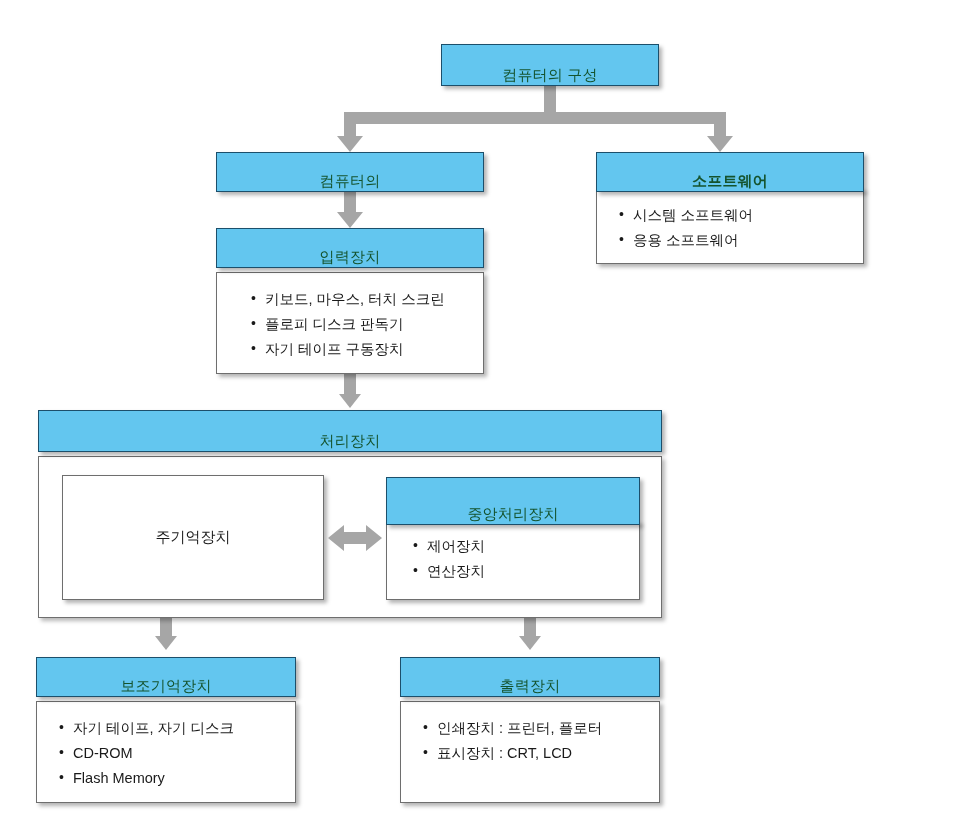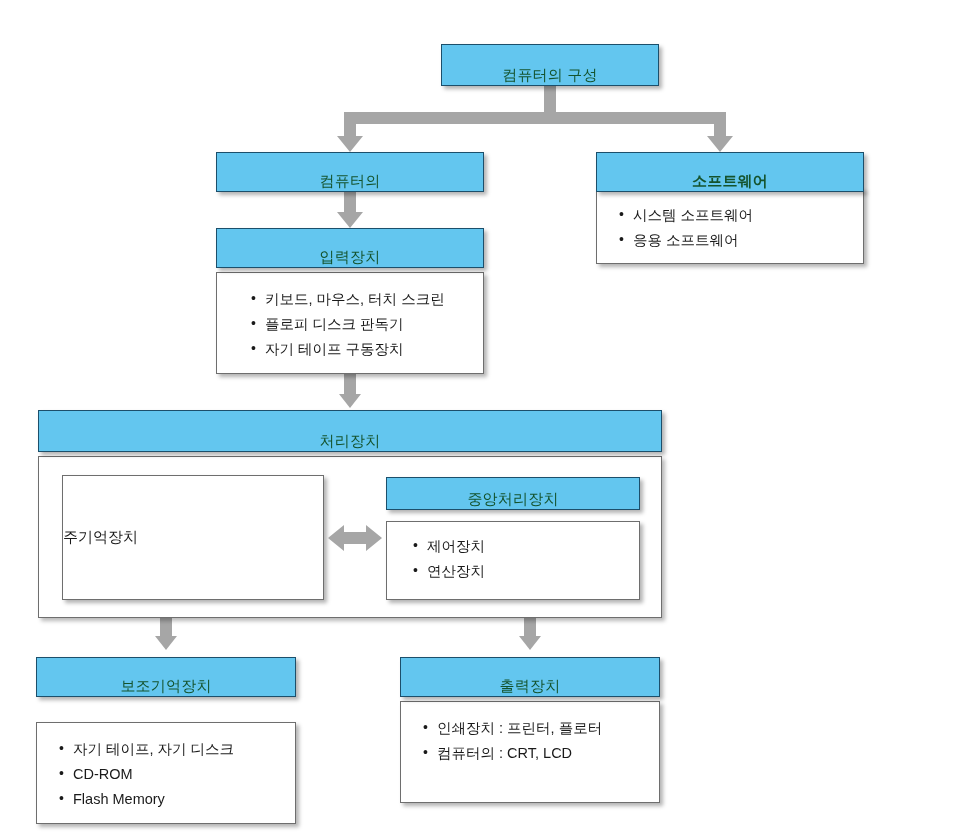--- a/index.html
+++ b/index.html
@@ -44,20 +44,21 @@
     z-index: 3;
   }
   .plain {
     position: absolute;
     box-sizing: border-box;
     background: #ffffff;
     border: 1px solid #6e6e6e;
     box-shadow: 3px 3px 4px rgba(0,0,0,0.30);
     display: flex;
     align-items: center;
+    justify-content: center;
     font-size: 15px;
     color: #1a1a1a;
     z-index: 3;
   }
   .container {
     position: absolute;
     box-sizing: border-box;
     background: #ffffff;
     border: 1px solid #6e6e6e;
     box-shadow: 3px 3px 4px rgba(0,0,0,0.28);
@@ -168,50 +169,50 @@
   <div class="container" style="left:38px; top:456px; width:624px; height:162px;"></div>
 
   <div class="plain" style="left:62px; top:475px; width:262px; height:125px;">
     <span>주기억장치</span>
   </div>
 
   <svg class="dbl-arrow" style="left:328px; top:522px;" width="54" height="32" viewBox="0 0 54 32">
     <polygon points="0,16 16,3 16,10 38,10 38,3 54,16 38,29 38,22 16,22 16,29" fill="#a6a6a6"></polygon>
   </svg>
 
-  <div class="hdr" style="left:386px; top:477px; width:254px; height:33px;">
+  <div class="hdr" style="left:386px; top:477px; width:254px; height:48px;">
     <span>중앙처리장치</span>
   </div>
   <div class="body" style="left:386px; top:521px; width:254px; height:79px;">
     <ul class="bullets" style="padding-top:12px; padding-left:26px;">
       <li>제어장치</li>
       <li>연산장치</li>
     </ul>
   </div>
 
   <div class="conn" style="left:160px; top:618px; width:12px; height:20px;"></div>
   <div class="arrow-small-down" style="left:155px; top:636px;"></div>
 
   <div class="conn" style="left:524px; top:618px; width:12px; height:20px;"></div>
   <div class="arrow-small-down" style="left:519px; top:636px;"></div>
 
   <div class="hdr" style="left:36px; top:657px; width:260px; height:40px;">
     <span>보조기억장치</span>
   </div>
-  <div class="body" style="left:36px; top:701px; width:260px; height:102px;margin-top:21px;">
+  <div class="body" style="left:36px; top:701px; width:260px; height:102px;">
     <ul class="bullets">
       <li>자기 테이프, 자기 디스크</li>
       <li>CD-ROM</li>
       <li>Flash Memory</li>
     </ul>
   </div>
 
   <div class="hdr" style="left:400px; top:657px; width:260px; height:40px;">
     <span>출력장치</span>
   </div>
   <div class="body" style="left:400px; top:701px; width:260px; height:102px;">
     <ul class="bullets">
       <li>인쇄장치 : 프린터, 플로터</li>
-      <li>컴퓨터의 : CRT, LCD</li>
+      <li>표시장치 : CRT, LCD</li>
     </ul>
   </div>
 
 </div>
 
 </body></html>

